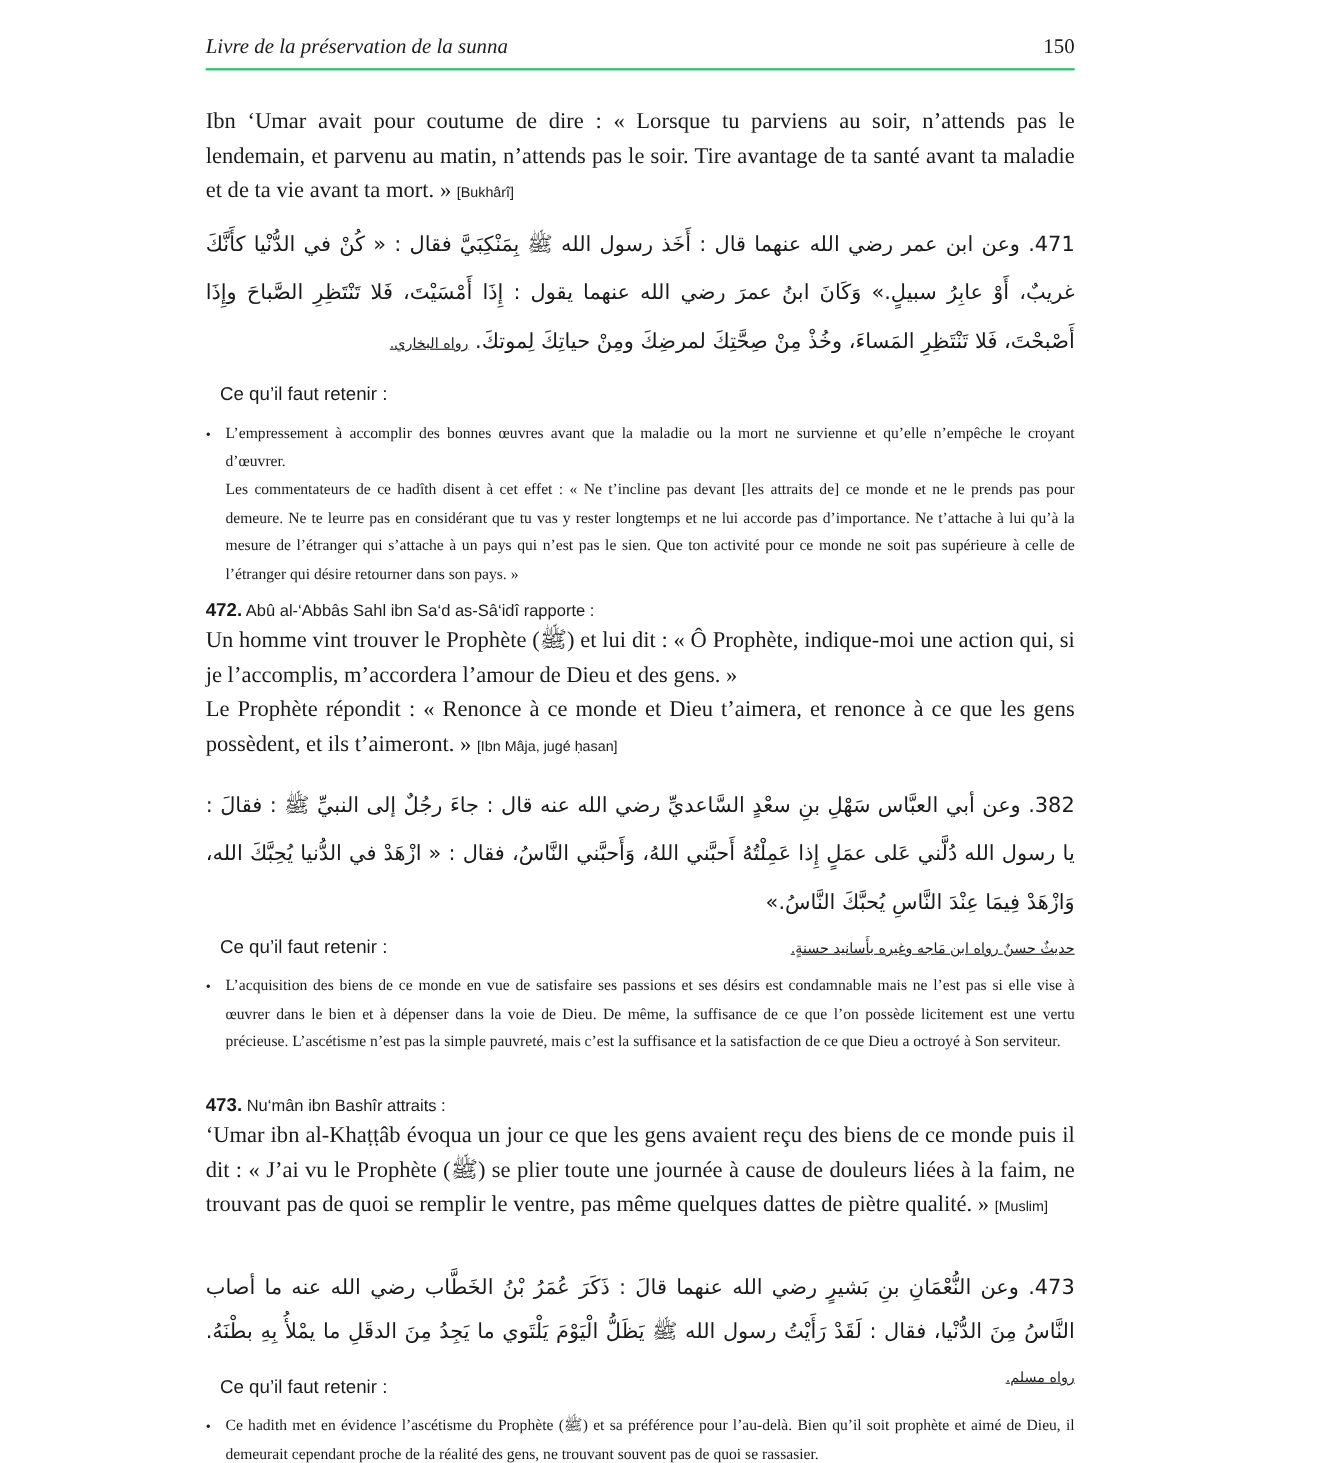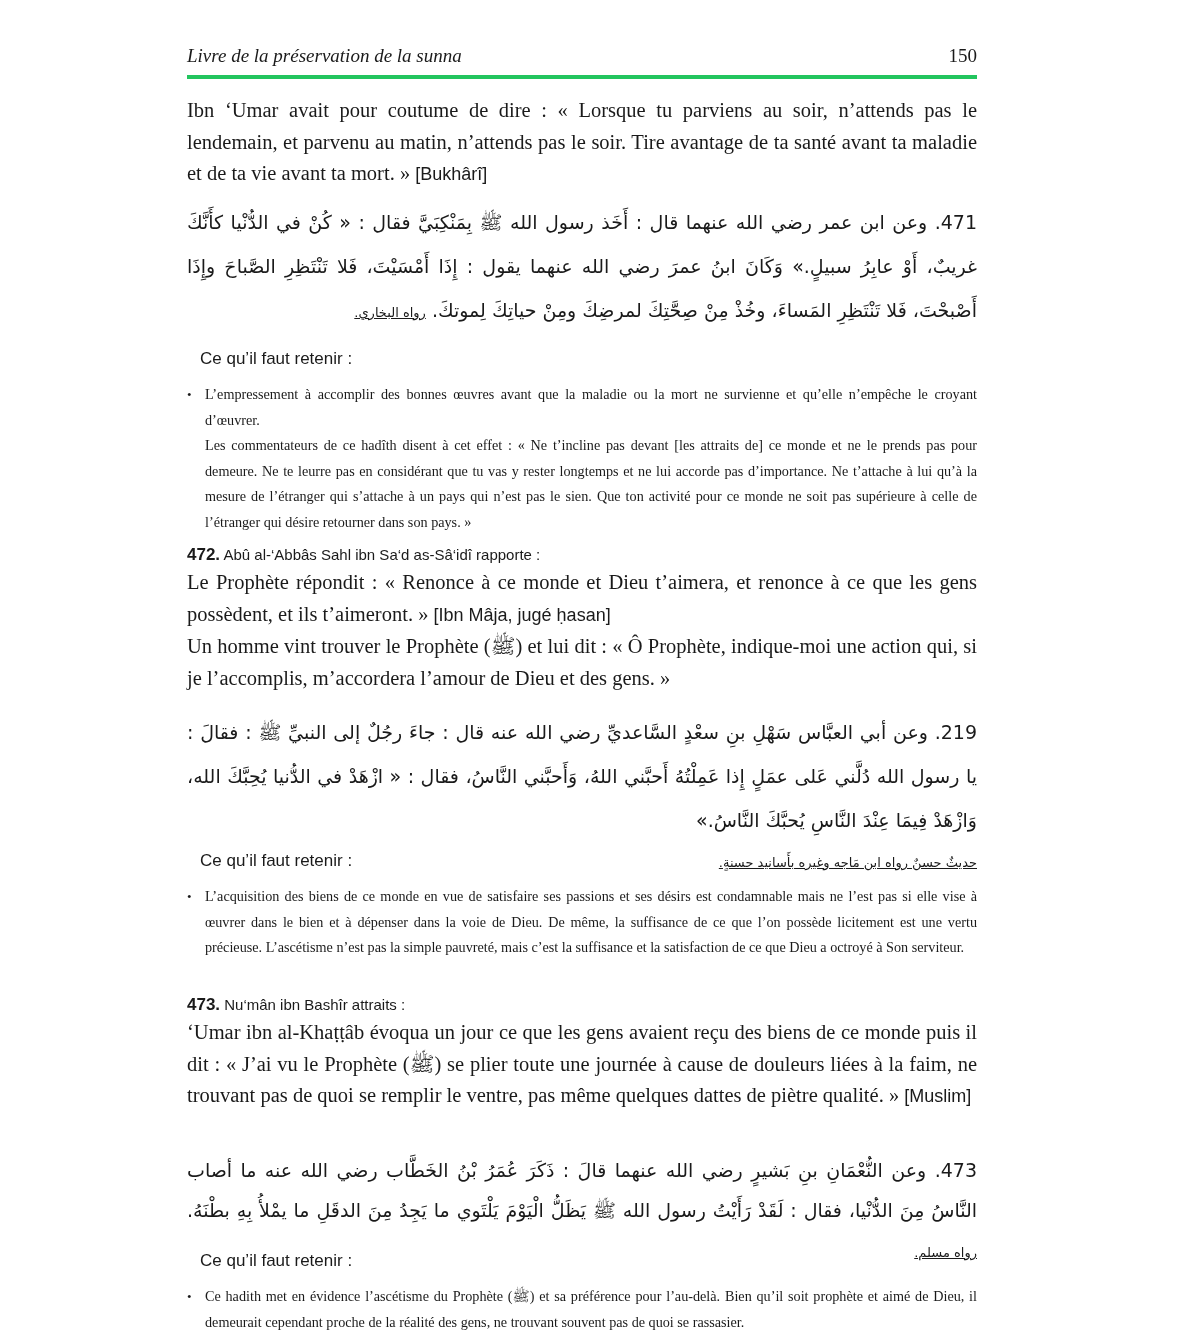--- a/index.html
+++ b/index.html
@@ -4,35 +4,34 @@
   <style>
     html, body { margin: 0; padding: 0; background: #ffffff; }
     body {
       width: 1200px; height: 1330px; position: relative; overflow: hidden;
       color: #1a1a1a;
       font-family: "Liberation Serif", "DejaVu Serif", serif;
     }
     .page { position: absolute; left: 187px; top: 0; width: 790px; }
     .running-header {
       position: absolute; left: 0; top: 30px; width: 790px; height: 32px;
-      border-bottom: 4px solid #22c55e;
-      margin-top: 13px;
+      border-bottom: 2px solid #22c55e;
     }
     .running-title {
       position: absolute; left: 0; top: 2px; font-style: italic; font-size: 19px;
     }
     .page-number {
       position: absolute; right: 0; top: 2px; font-size: 19px;
     }
     .block { position: absolute; left: 0; width: 790px; }
     .fr-main {
       font-size: 20.5px; line-height: 31.5px; text-align: justify; margin: 0;
     }
     .fr-main .ref {
-      font-family: "Liberation Sans", "DejaVu Sans", sans-serif; font-size: 18px;
+      font-family: "Liberation Sans", "DejaVu Sans", sans-serif; font-size: 13px;
     }
     .heading {
       font-family: "Liberation Sans", "DejaVu Sans", sans-serif;
       font-size: 15px; margin: 0 0 2px 0;
     }
     .heading .num { font-weight: bold; font-size: 17px; margin-top: 32px; }
     .ar {
       direction: rtl; text-align: justify; font-family: "DejaVu Sans", sans-serif;
       font-size: 19px; line-height: 44px; margin: 0;
       text-align-last: right;
@@ -86,29 +85,29 @@
         <p>Les commentateurs de ce hadîth disent à cet effet : « Ne t’incline pas devant [les attraits de] ce monde et ne le prends pas pour demeure. Ne te leurre pas en considérant que tu vas y rester longtemps et ne lui accorde pas d’importance. Ne t’attache à lui qu’à la mesure de l’étranger qui s’attache à un pays qui n’est pas le sien. Que ton activité pour ce monde ne soit pas supérieure à celle de l’étranger qui désire retourner dans son pays. »</p>
       </li>
     </ul>
   </div>
 
   <div class="block" style="top:545px;">
     <p class="heading">
       <span class="num">472.</span>
       <span>Abû al-‘Abbâs Sahl ibn Sa‘d as-Sâ‘idî rapporte :</span>
     </p>
+    <p class="fr-main">Un homme vint trouver le Prophète (ﷺ) et lui dit : « Ô Prophète, indique-moi une action qui, si je l’accomplis, m’accordera l’amour de Dieu et des gens. »</p>
     <p class="fr-main">
       <span>Le Prophète répondit : « Renonce à ce monde et Dieu t’aimera, et renonce à ce que les gens possèdent, et ils t’aimeront. »</span>
       <span class="ref">[Ibn Mâja, jugé ḥasan]</span>
     </p>
-    <p class="fr-main">Un homme vint trouver le Prophète (ﷺ) et lui dit : « Ô Prophète, indique-moi une action qui, si je l’accomplis, m’accordera l’amour de Dieu et des gens. »</p>
   </div>
 
   <div class="block" style="top:710px;">
-    <p class="ar" lang="ar">219. وعن أبي العبَّاس سَهْلِ بنِ سعْدٍ السَّاعديِّ رضي الله عنه قال : جاءَ رجُلٌ إلى النبيِّ ﷺ : فقالَ : يا رسول الله دُلَّني عَلى عمَلٍ إِذا عَمِلْتُهُ أَحبَّني اللهُ، وَأَحبَّني النَّاسُ، فقال : « ازْهَدْ في الدُّنيا يُحِبَّكَ الله، وَازْهَدْ فِيمَا عِنْدَ النَّاسِ يُحبَّكَ النَّاسُ.»</p>
+    <p class="ar" lang="ar">382. وعن أبي العبَّاس سَهْلِ بنِ سعْدٍ السَّاعديِّ رضي الله عنه قال : جاءَ رجُلٌ إلى النبيِّ ﷺ : فقالَ : يا رسول الله دُلَّني عَلى عمَلٍ إِذا عَمِلْتُهُ أَحبَّني اللهُ، وَأَحبَّني النَّاسُ، فقال : « ازْهَدْ في الدُّنيا يُحِبَّكَ الله، وَازْهَدْ فِيمَا عِنْدَ النَّاسِ يُحبَّكَ النَّاسُ.»</p>
     <p class="ar tail" lang="ar" style="line-height:36px;">
       <span class="src">حديثٌ حسنٌ رواه ابن مَاجه وغيره بأَسانيد حسنةٍ.</span>
     </p>
   </div>
 
   <div class="block" style="top:838px;">
     <p class="retain-label">Ce qu’il faut retenir :</p>
     <ul class="retain-list">
       <li>
         <span class="bullet">•</span>

